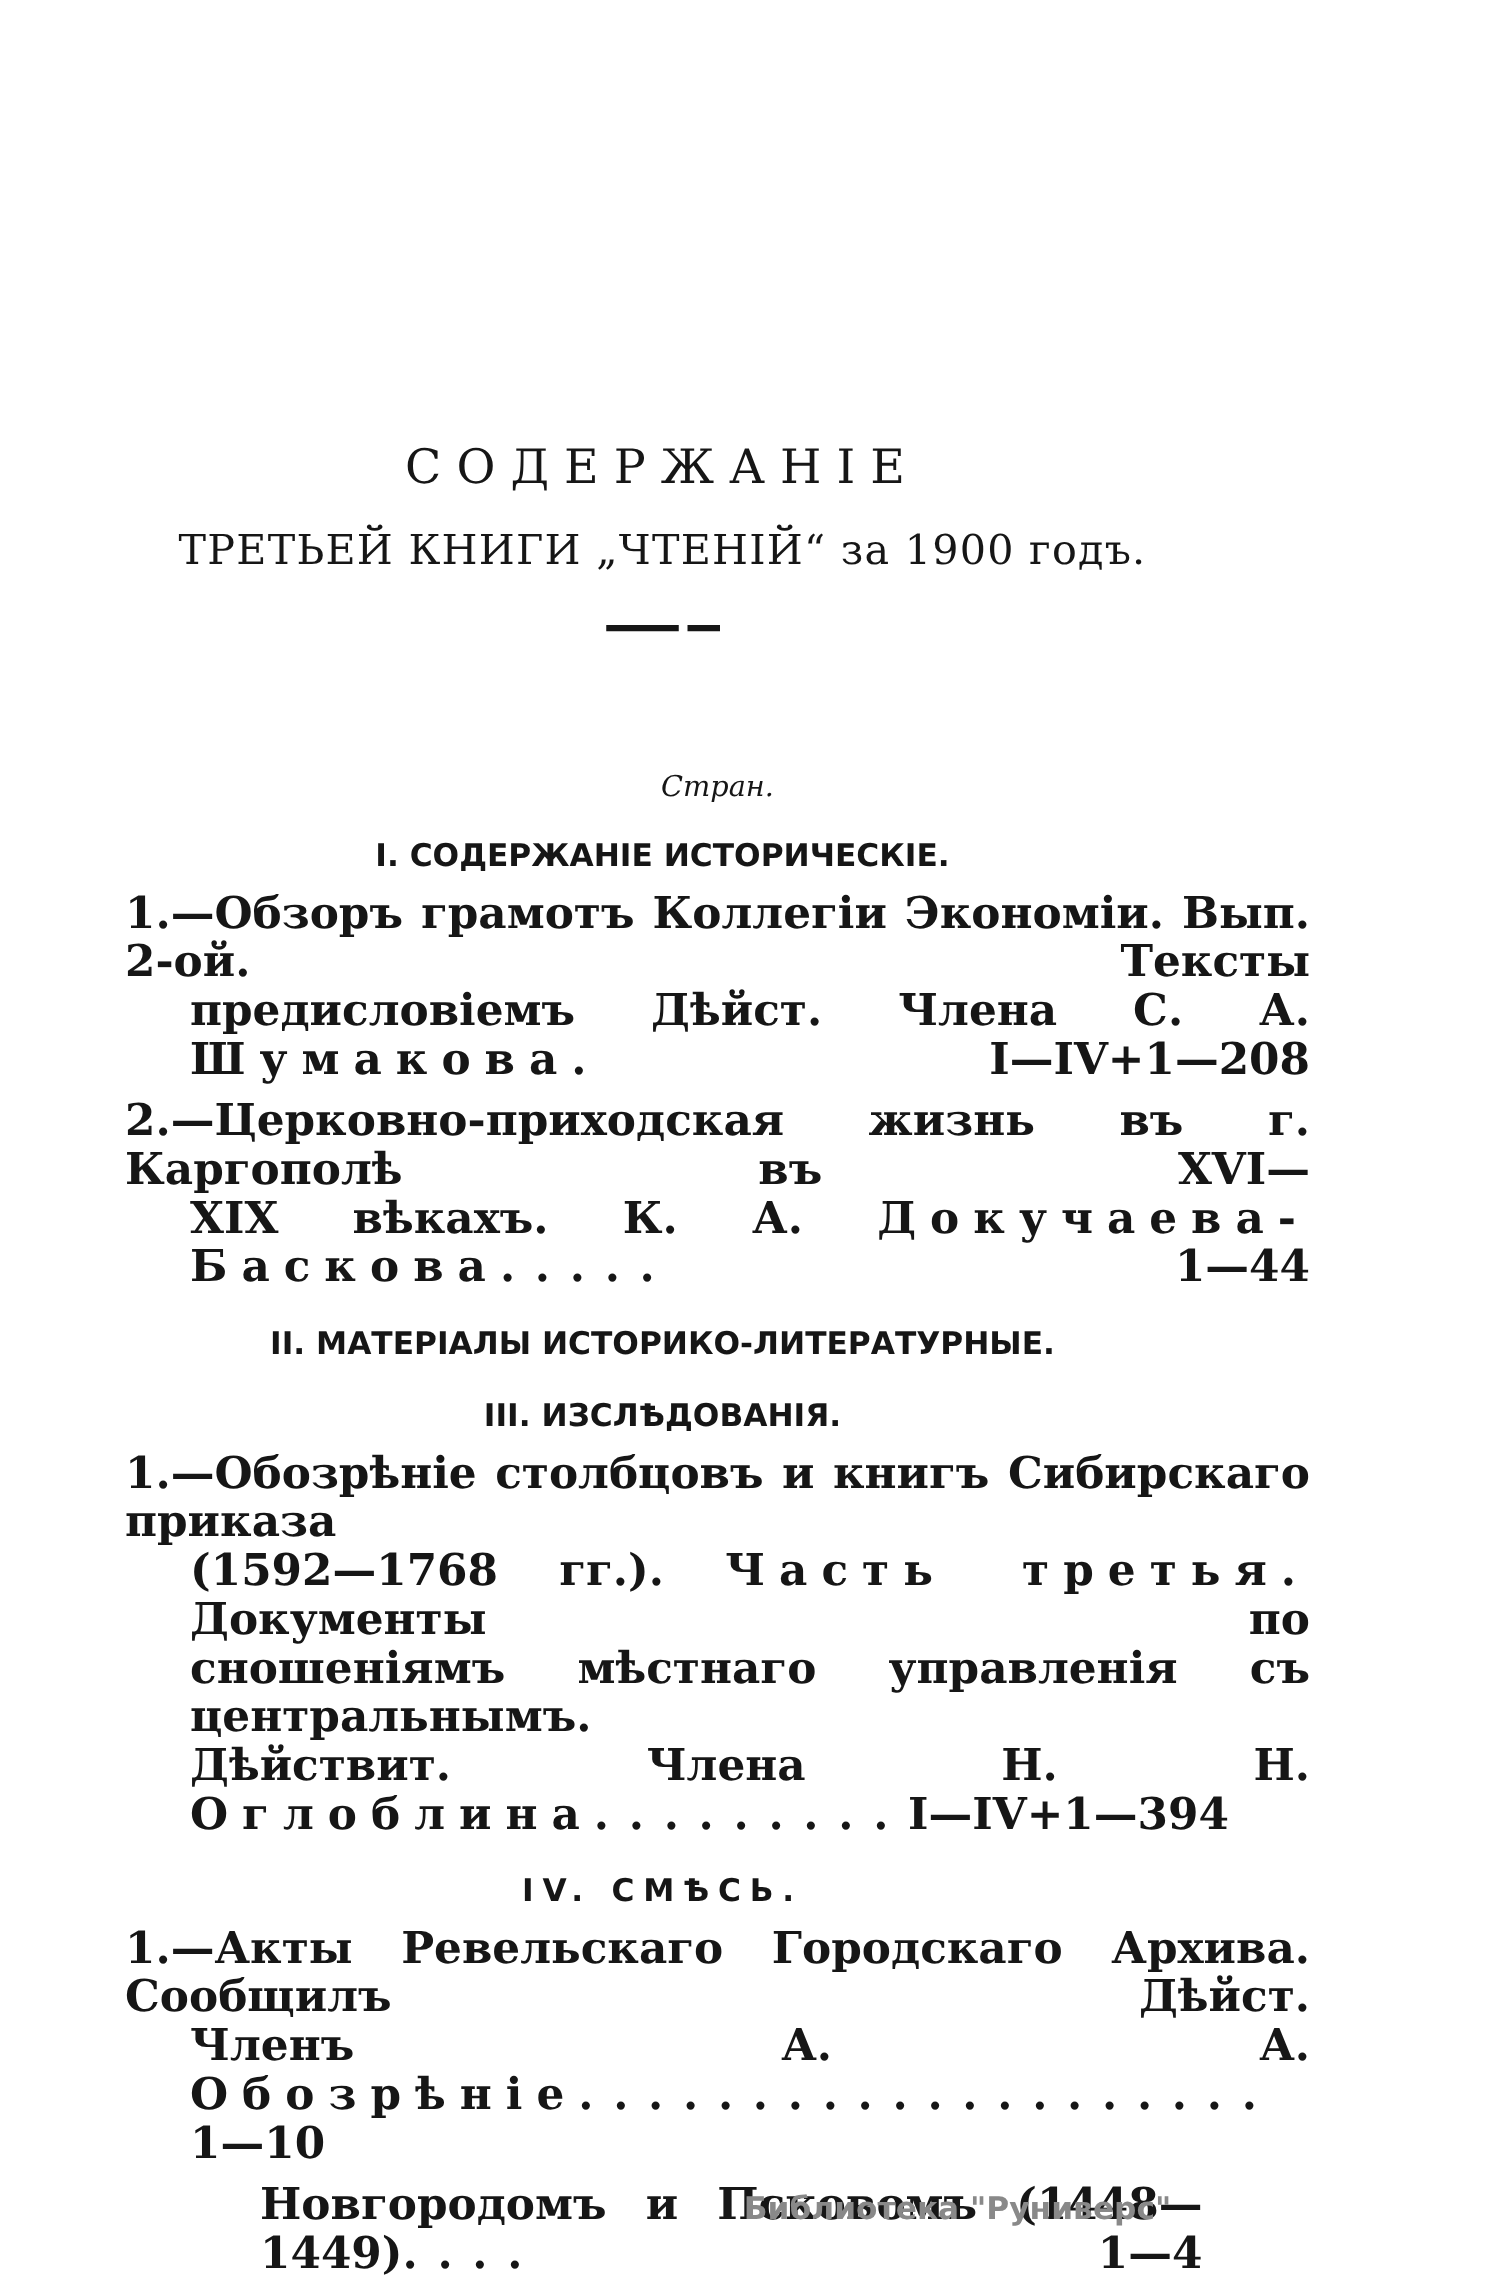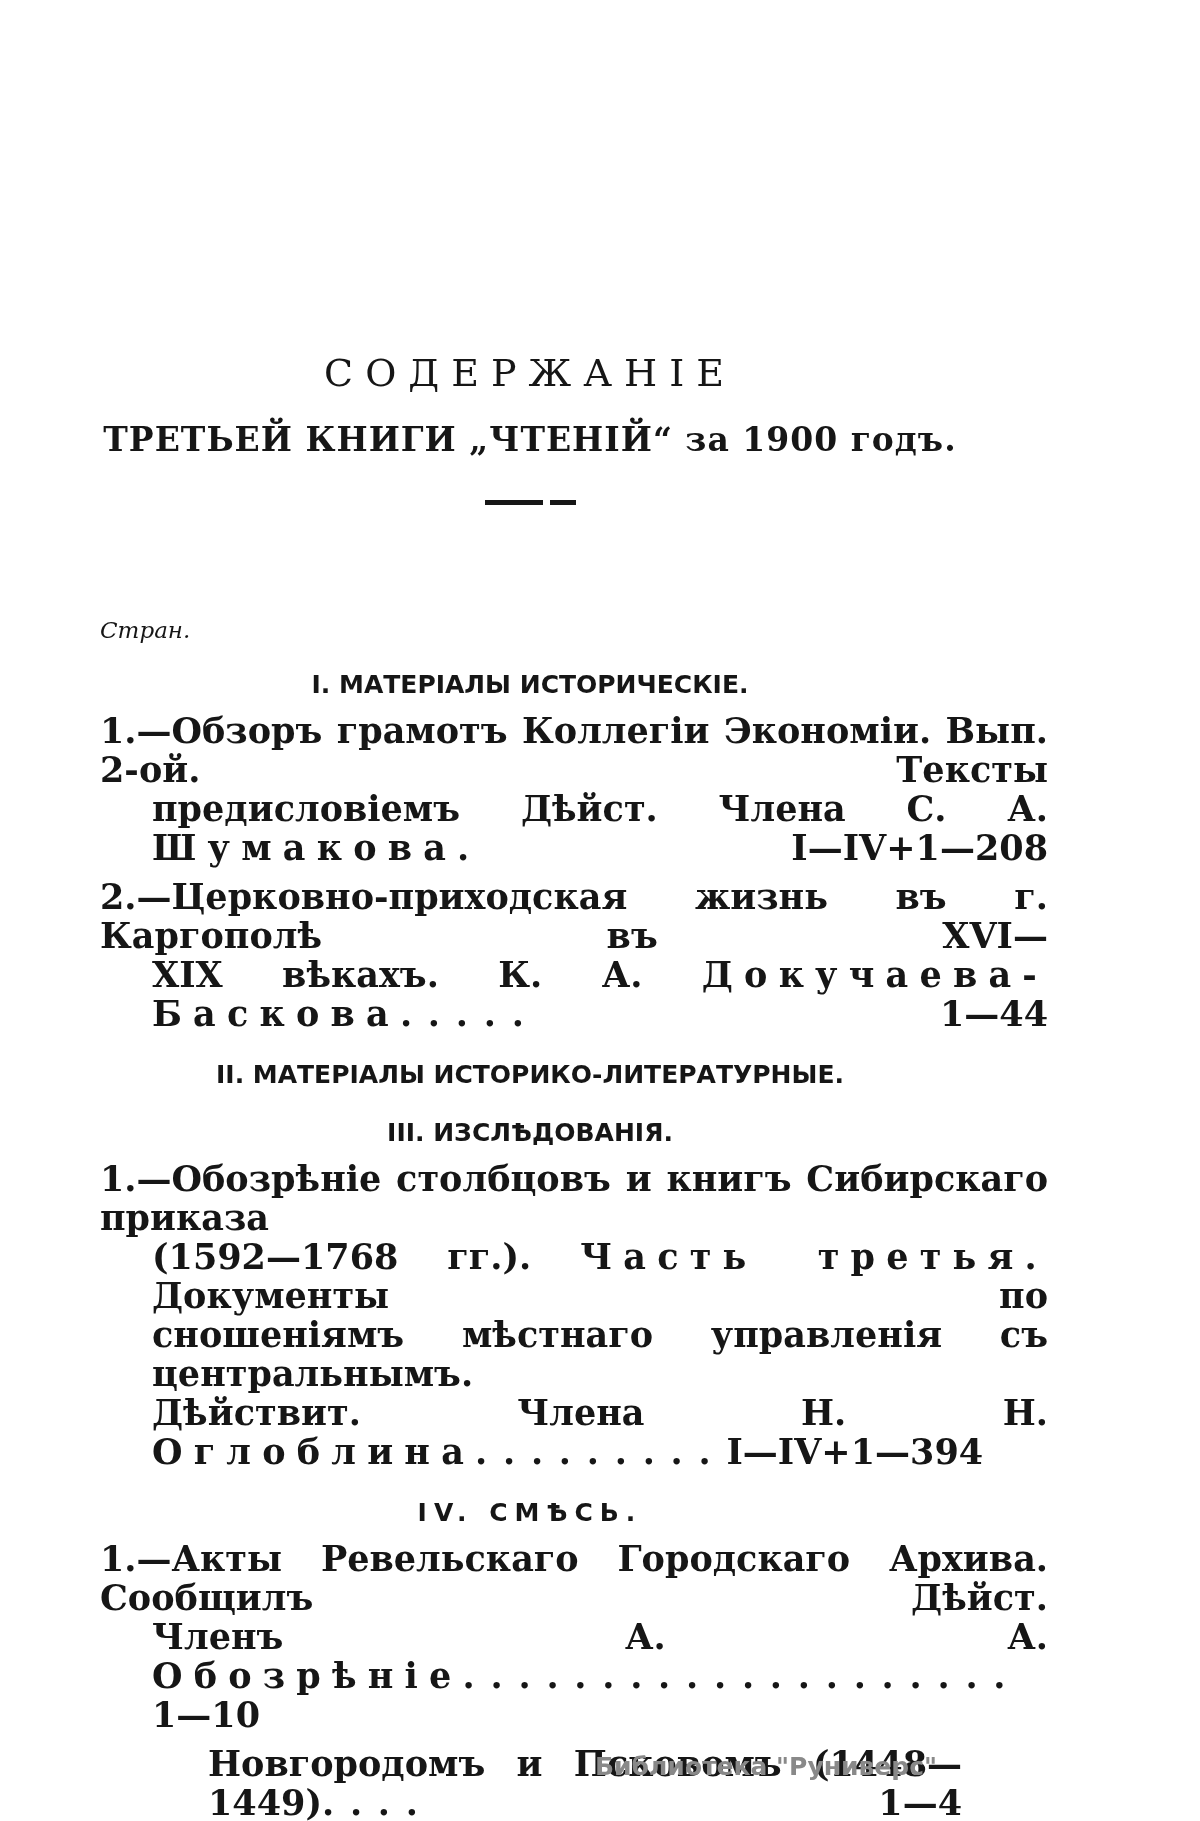--- a/index.html
+++ b/index.html
@@ -28,38 +28,38 @@
     font-size: 38px;
     line-height: 42px;
     font-weight: 400;
     letter-spacing: 12px;
     white-space: nowrap;
   }
   .subtitle {
     margin-top: 28px;
     font-size: 33px;
     line-height: 36px;
-    font-weight: 700;
+    font-weight: 400;
     letter-spacing: 1px;
     white-space: nowrap;
   }
   .rule {
     margin-top: 42px;
     display: flex;
     justify-content: center;
     align-items: center;
     gap: 7px;
   }
   .bar { height: 5px; background: #161616; }
   .bar.long  { width: 58px; }
   .bar.short { width: 26px; }
   .pagecol {
     margin-top: 112px;
     width: 948px;
-    text-align: left;
+    text-align: center;
     font-style: italic;
     font-size: 23px;
     line-height: 26px;
   }
   .heading {
     width: 860px;
     margin-top: 26px;
     text-align: center;
     font-family: "DejaVu Sans", "Liberation Sans", sans-serif;
     font-weight: 700;
@@ -104,21 +104,21 @@
       <div class="subtitle">ТРЕТЬЕЙ КНИГИ „ЧТЕНІЙ“ за 1900 годъ.</div>
       <div class="rule">
         <span class="bar long"></span>
         <span class="bar short"></span>
       </div>
     </div>
 
     <div class="pagecol">Стран.</div>
 
     <div class="section">
-      <div class="heading">I. МАТЕРІАЛЫ ИСТОРИЧЕСКІЕ.</div>
+      <div class="heading">I. СОДЕРЖАНІЕ ИСТОРИЧЕСКІЕ.</div>
       <div class="entry">
         <div class="line">
           <span>1.—Обзоръ грамотъ Коллегіи Экономіи. Вып. 2-ой. Тексты</span>
         </div>
         <div class="line cont">
           <span>предисловіемъ Дѣйст. Члена С. А.</span>
           <span class="sp">Шумакова.</span>
           <span>I—IV+1—208</span>
         </div>
       </div>

